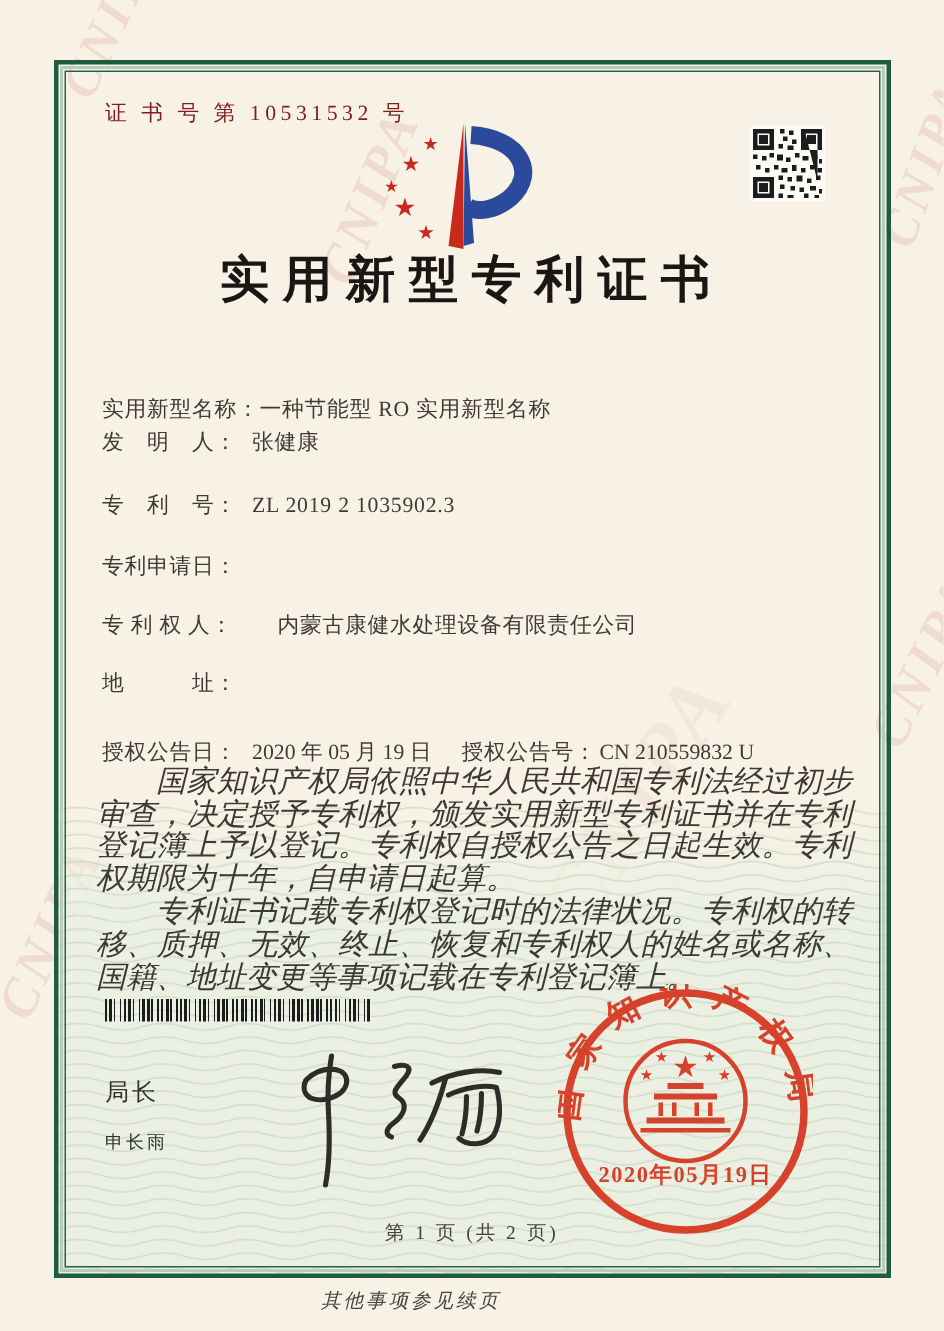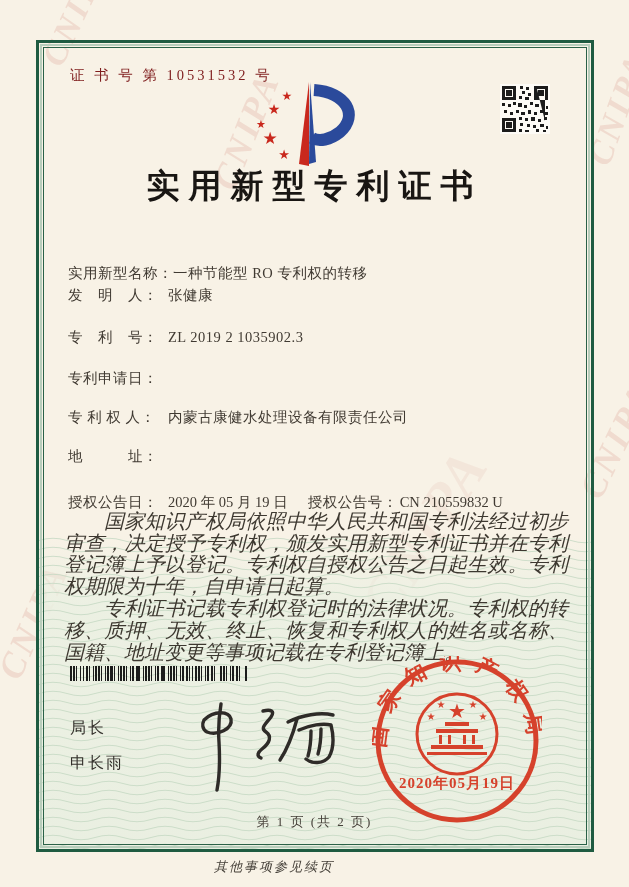--- a/index.html
+++ b/index.html
@@ -45,21 +45,21 @@
     left:70px;top:666px;width:177px;height:15px;
     background:repeating-linear-gradient(90deg,
       #1c1c1c 0 1.5px,transparent 1.5px 3px,
       #1c1c1c 3px 5px,transparent 5px 6px,
       #1c1c1c 6px 7px,transparent 7px 10px,
       #1c1c1c 10px 11px,transparent 11px 12.5px);
   }
   
   .signer-title{left:70px;top:718px;font-size:16px;letter-spacing:2px;color:#33302b;
     font-family:"Liberation Sans","DejaVu Sans",sans-serif;}
-  .signer-name{left:70px;top:753px;font-size:16px;letter-spacing:2px;color:#33302b;
+  .signer-name{left:70px;top:753px;font-size:12px;letter-spacing:2px;color:#33302b;
     font-family:"Liberation Sans","DejaVu Sans",sans-serif;}
   
   .page-info{left:0;top:813px;width:629px;text-align:center;font-size:13px;
     letter-spacing:2px;color:#46413a;}
   .cont-note{left:0;top:858px;width:548px;text-align:center;font-size:13px;
     font-style:italic;letter-spacing:2px;color:#46413a;}
 </style>
 </head>
 <body>
 
@@ -146,34 +146,34 @@
     <rect x="25" y="46" width="4" height="2"></rect>
       <rect x="36" y="45" width="3" height="3"></rect>
     <rect x="43" y="46" width="3" height="2"></rect>
   </g>
 </svg>
 
 <div class="abs title">实用新型专利证书</div>
 
 <div class="field-row" style="top:243px;margin-top:20px;">
   <span class="flabel">实用新型名称：</span>
-  <span class="fvalue">一种节能型 RO 专利权的转移</span>
+  <span class="fvalue">一种节能型 RO 实用新型名称</span>
 </div>
 <div class="field-row" style="top:285px;">
   <span class="flabel">发　明　人：</span>
   <span class="fvalue">张健康</span>
 </div>
 <div class="field-row" style="top:327px;">
   <span class="flabel">专　利　号：</span>
   <span class="fvalue">ZL 2019 2 1035902.3</span>
 </div>
 <div class="field-row" style="top:368px;">
   <span class="flabel">专利申请日：</span>
 </div>
-<div class="field-row" style="top:407px;">
+<div class="field-row" style="top:407px;gap:17px;">
   <span class="flabel">专 利 权 人：</span>
   <span class="fvalue">内蒙古康健水处理设备有限责任公司</span>
 </div>
 <div class="field-row" style="top:446px;flex-direction:column;">
   <span class="flabel">地　　　址：</span>
 </div>
 <div class="field-row" style="top:492px;">
   <span class="flabel">授权公告日：</span>
   <span>2020 年 05 月 19 日</span>
   <span class="pair2">

